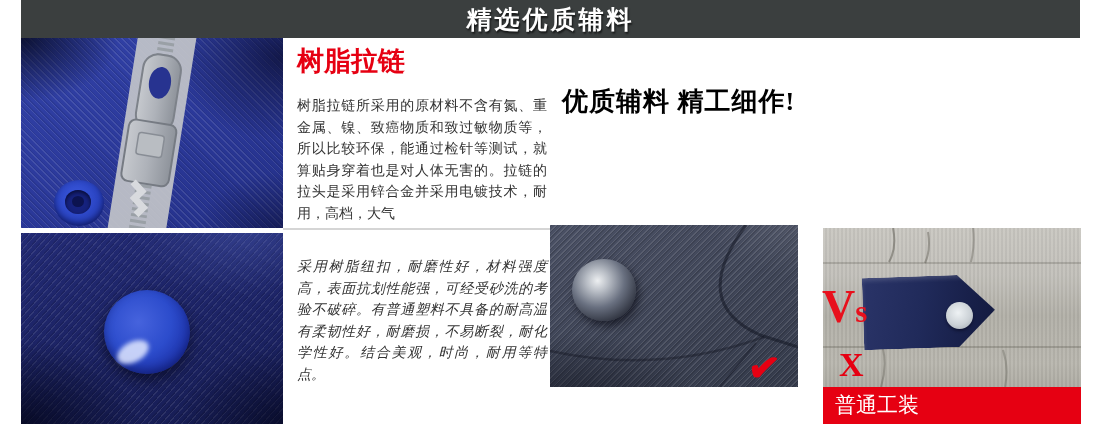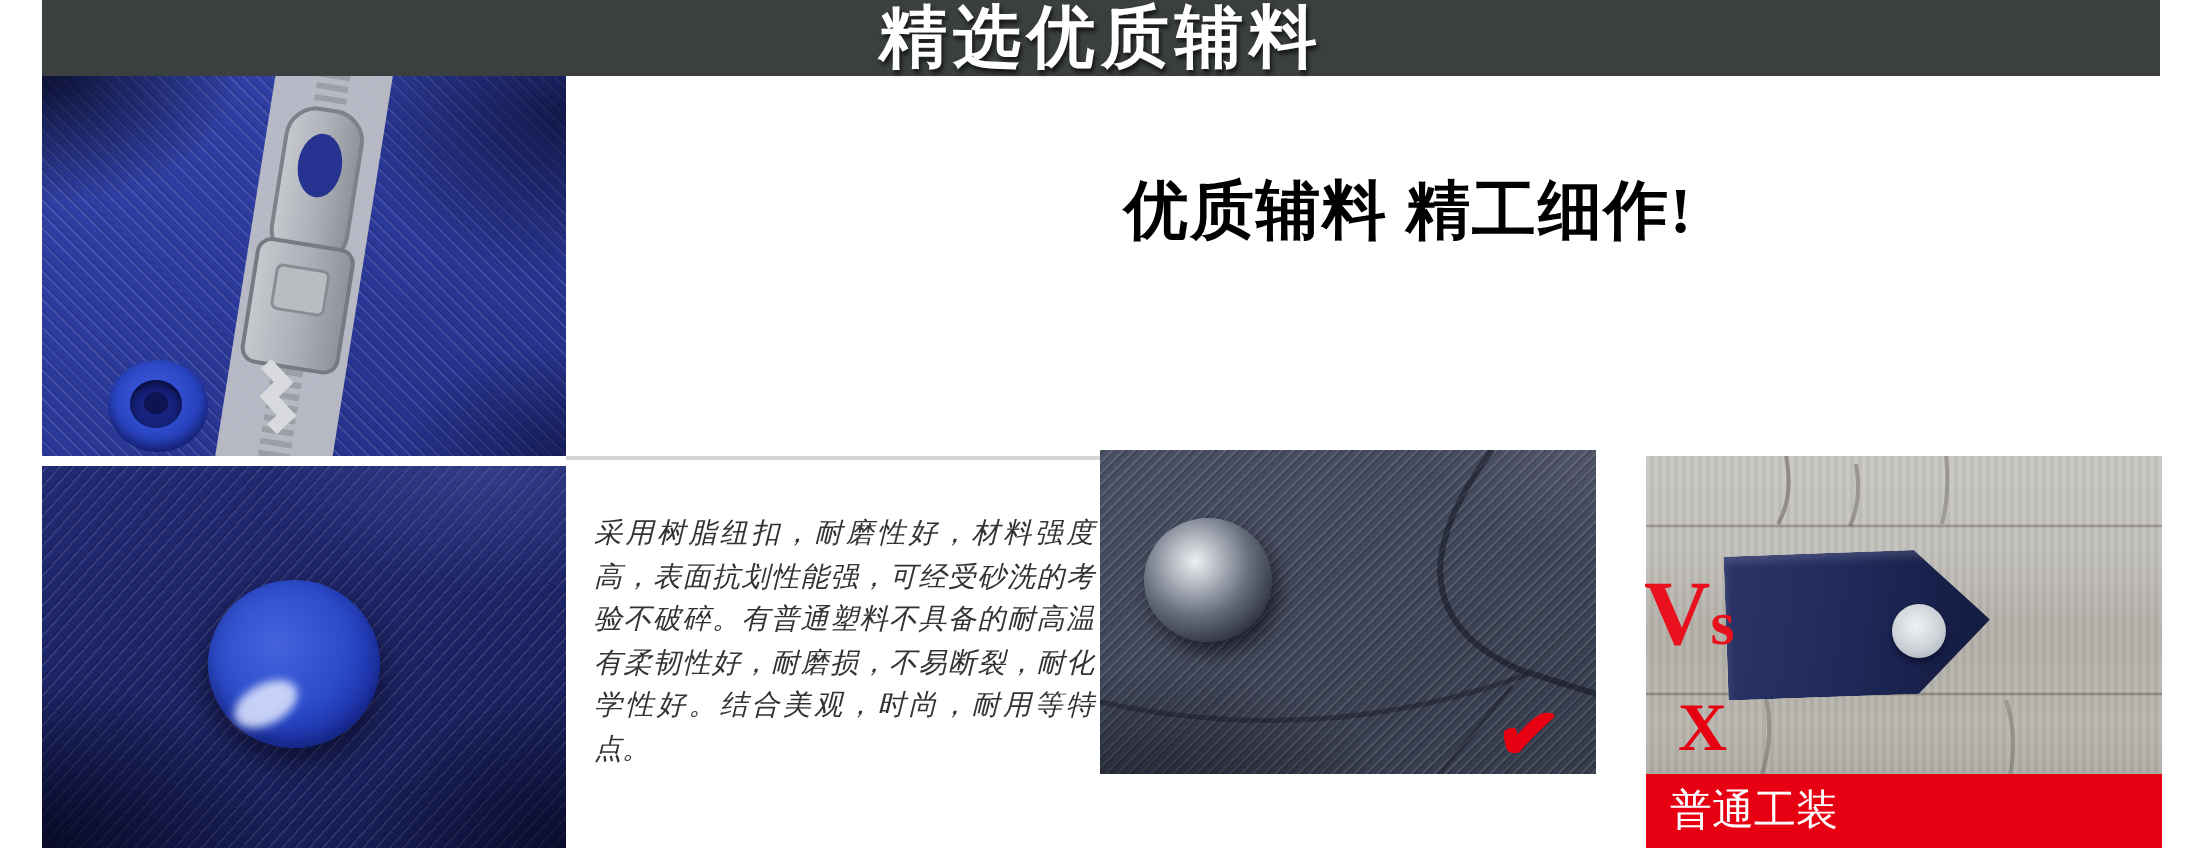--- a/index.html
+++ b/index.html
@@ -1,21 +1,21 @@
 <!DOCTYPE html>
 <html><head>
 <meta charset="utf-8">
 <style>
   html,body{margin:0;padding:0;background:#fff;}
   #stage{position:relative;width:1100px;height:424px;background:#fff;overflow:hidden;
          font-family:"Liberation Sans",sans-serif;}
 
   
   .banner{position:absolute;left:21px;top:0;width:1059px;height:38px;background:#3b3f3f;}
-  .banner .t{display:block;text-align:center;line-height:38px;color:#fff;font-size:34px;
+  .banner .t{display:block;text-align:center;line-height:38px;color:#fff;font-size:25px;
              font-weight:bold;letter-spacing:3px;text-shadow:1px 2px 2px rgba(0,0,0,.65);}
 
   
   .photo{position:absolute;overflow:hidden;}
   .photo-zipper{left:21px;top:38px;width:262px;height:190px;
     background:
       radial-gradient(140px 90px at 0% 0%,rgba(5,8,30,.85),rgba(5,8,30,0) 70%),
       radial-gradient(160px 120px at 100% 10%,rgba(8,10,40,.7),rgba(8,10,40,0) 70%),
       radial-gradient(120px 80px at 100% 100%,rgba(8,10,40,.5),rgba(8,10,40,0) 70%),
       repeating-linear-gradient(45deg,rgba(255,255,255,.10) 0 1px,rgba(0,0,0,.08) 1px 2px,transparent 2px 5px),
@@ -39,21 +39,21 @@
     background:#16227e;box-shadow:inset 0 2px 4px rgba(0,0,20,.7);}
   .small-snap .hole{position:absolute;left:18px;top:16px;width:12px;height:11px;border-radius:50%;background:#0c1350;}
 
   
   .mid-block{position:absolute;left:297px;width:250px;}
   .mid-h{color:#e60012;font-size:27px;font-weight:bold;line-height:30px;margin:0;}
   .mid-p{color:#333;font-size:14px;line-height:21.5px;margin:0;text-align:justify;}
   .divider{position:absolute;left:283px;top:228px;width:267px;height:2px;background:#d5d5d5;}
 
   
-  .rt-h{position:absolute;left:562px;top:84px;margin:0;color:#000;font-size:32px;font-weight:bold;
+  .rt-h{position:absolute;left:562px;top:84px;margin:0;color:#000;font-size:26px;font-weight:bold;
         font-family:"Liberation Serif",serif;letter-spacing:1px;}
   .rt-p{position:absolute;left:562px;top:130px;width:524px;margin:0;color:#1a1a1a;font-size:15px;
         font-weight:600;line-height:26px;text-align:justify;}
 
   
   .comp{position:absolute;overflow:hidden;}
   .comp-left{left:550px;top:225px;width:248px;height:199px;}
   .comp-right{left:823px;top:228px;width:258px;height:196px;}
   .comp-photo{position:absolute;left:0;top:0;width:100%;}
   .comp-left .comp-photo{height:162px;
@@ -129,20 +129,24 @@
   </div>
 
   <div class="photo photo-snap">
     <div class="big-blue-btn">
       <div class="hl"></div>
     </div>
   </div>
 
   <div class="divider"></div>
 
+  <div class="mid-block" style="top:46px;">
+    <h3 class="mid-h">树脂拉链</h3>
+    <p class="mid-p" style="margin-top:19px;">树脂拉链所采用的原材料不含有氮、重金属、镍、致癌物质和致过敏物质等，所以比较环保，能通过检针等测试，就算贴身穿着也是对人体无害的。拉链的拉头是采用锌合金并采用电镀技术，耐用，高档，大气</p>
+  </div>
 
   <div class="mid-block" style="top:240px;">
     <p class="mid-p" style="margin-top:16px;font-style:italic;">采用树脂纽扣，耐磨性好，材料强度高，表面抗划性能强，可经受砂洗的考验不破碎。有普通塑料不具备的耐高温有柔韧性好，耐磨损，不易断裂，耐化学性好。结合美观，时尚，耐用等特点。</p>
   </div>
 
   <h2 class="rt-h">优质辅料 精工细作!</h2>
 
   <div class="comp comp-left">
     <div class="comp-photo">
       <svg class="seam-svg" width="248" height="162" viewBox="0 0 248 162">

